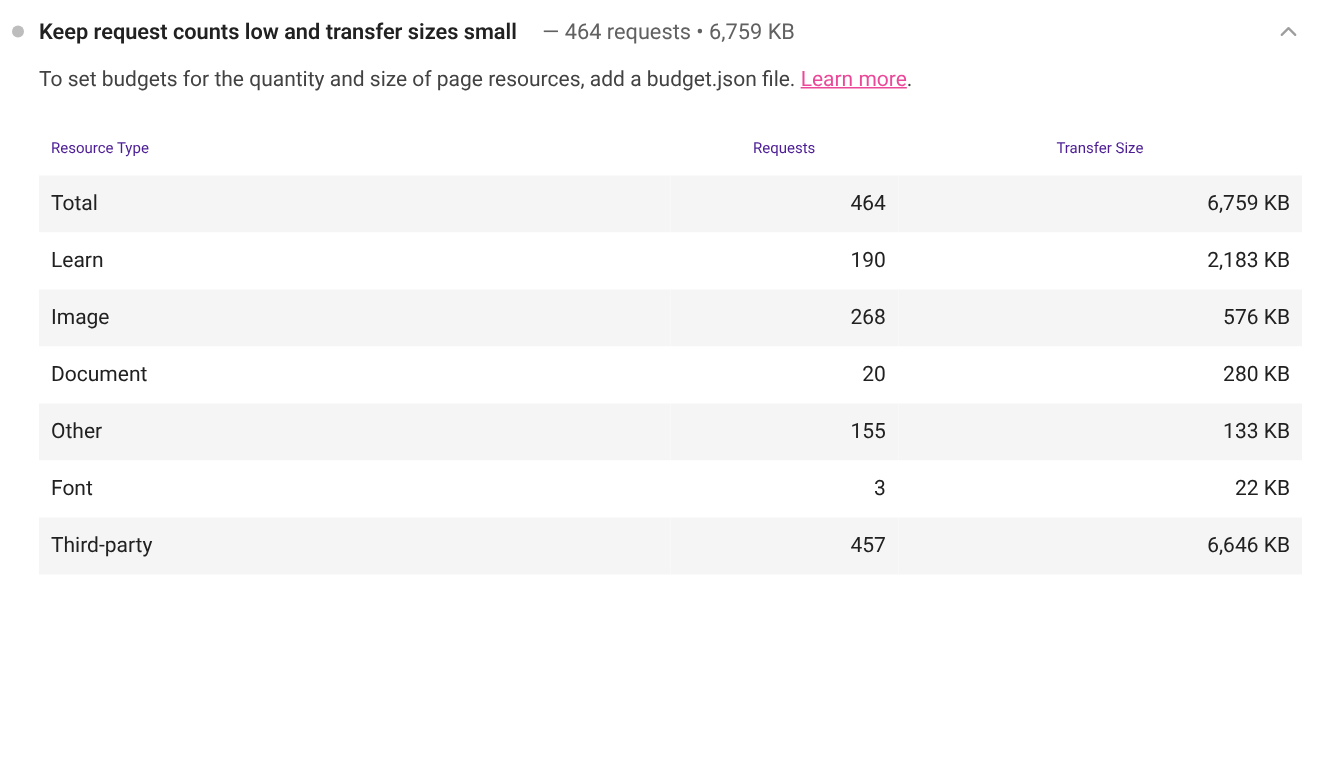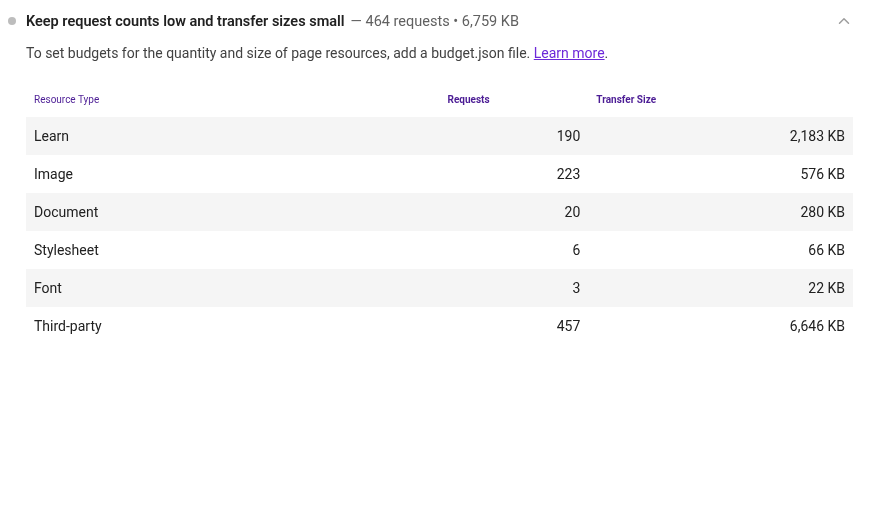--- a/index.html
+++ b/index.html
@@ -8,21 +8,21 @@
       padding: 0;
     }
     body {
       font-family: Roboto, -apple-system, BlinkMacSystemFont, "Segoe UI", Helvetica, Arial, sans-serif;
       font-size: 14px;
       color: #212121;
       background: #fff;
       width: 880px;
     }
     .audit {
-      padding: 12px 15px 0 0;
+      padding: 12px 0 0 0;
     }
     .audit-header {
       display: flex;
       align-items: center;
       padding: 0 12px 0 8px;
       cursor: pointer;
     }
     .status-dot {
       width: 8px;
       height: 8px;
@@ -32,61 +32,60 @@
       margin-right: 10px;
     }
     .audit-title {
       font-weight: 600;
       color: #212121;
       font-size: 14.5px;
     }
     .audit-summary {
       color: #616161;
       font-size: 14.5px;
-      margin-left: 6px;
+      margin-left: 17px;
     }
     .collapse-icon {
       margin-left: auto;
       color: #9e9e9e;
       display: flex;
       align-items: center;
     }
     .collapse-icon svg {
       width: 18px;
       height: 18px;
     }
     .audit-description {
       padding: 12px 12px 6px 26px;
       color: #424242;
       font-size: 14px;
       line-height: 1.6;
     }
     .learn-more {
-      color: #6d28d9;
+      color: #ec4899;
       text-decoration: underline;
       cursor: pointer;
     }
     .table-wrap {
       padding: 14px 12px 10px 26px;
     }
     table {
       width: 100%;
       border-collapse: collapse;
       font-size: 14px;
     }
     thead th {
       text-align: left;
       font-weight: 400;
       color: #4c1d95;
       padding: 10px 8px 12px 8px;
       font-size: 10px;
     }
     thead th.num {
-      text-align: left;
-      font-weight: bold;
+      text-align: center;
     }
     tbody td {
       padding: 11px 8px;
       color: #212121;
       border: none;
     }
     tbody td.num {
       text-align: right;
       font-variant-numeric: tabular-nums;
     }
@@ -126,39 +125,44 @@
     <table>
       <thead>
         <tr>
           <th class="col-type">Resource Type</th>
           <th class="col-req num">Requests</th>
           <th class="col-size num">Transfer Size</th>
         </tr>
       </thead>
       <tbody id="table-body">
 
+      <tr>
+            <td>Total</td>
+            <td class="num">464</td>
+            <td class="num">6,759 KB</td>
+          </tr>
           <tr>
             <td>Learn</td>
             <td class="num">190</td>
             <td class="num">2,183 KB</td>
           </tr>
           <tr>
             <td>Image</td>
-            <td class="num">223</td>
+            <td class="num">268</td>
             <td class="num">576 KB</td>
           </tr>
           <tr>
             <td>Document</td>
             <td class="num">20</td>
             <td class="num">280 KB</td>
           </tr>
           <tr>
-            <td>Stylesheet</td>
-            <td class="num">6</td>
-            <td class="num">66 KB</td>
+            <td>Other</td>
+            <td class="num">155</td>
+            <td class="num">133 KB</td>
           </tr>
           <tr>
             <td>Font</td>
             <td class="num">3</td>
             <td class="num">22 KB</td>
           </tr>
           <tr>
             <td>Third-party</td>
             <td class="num">457</td>
             <td class="num">6,646 KB</td>

